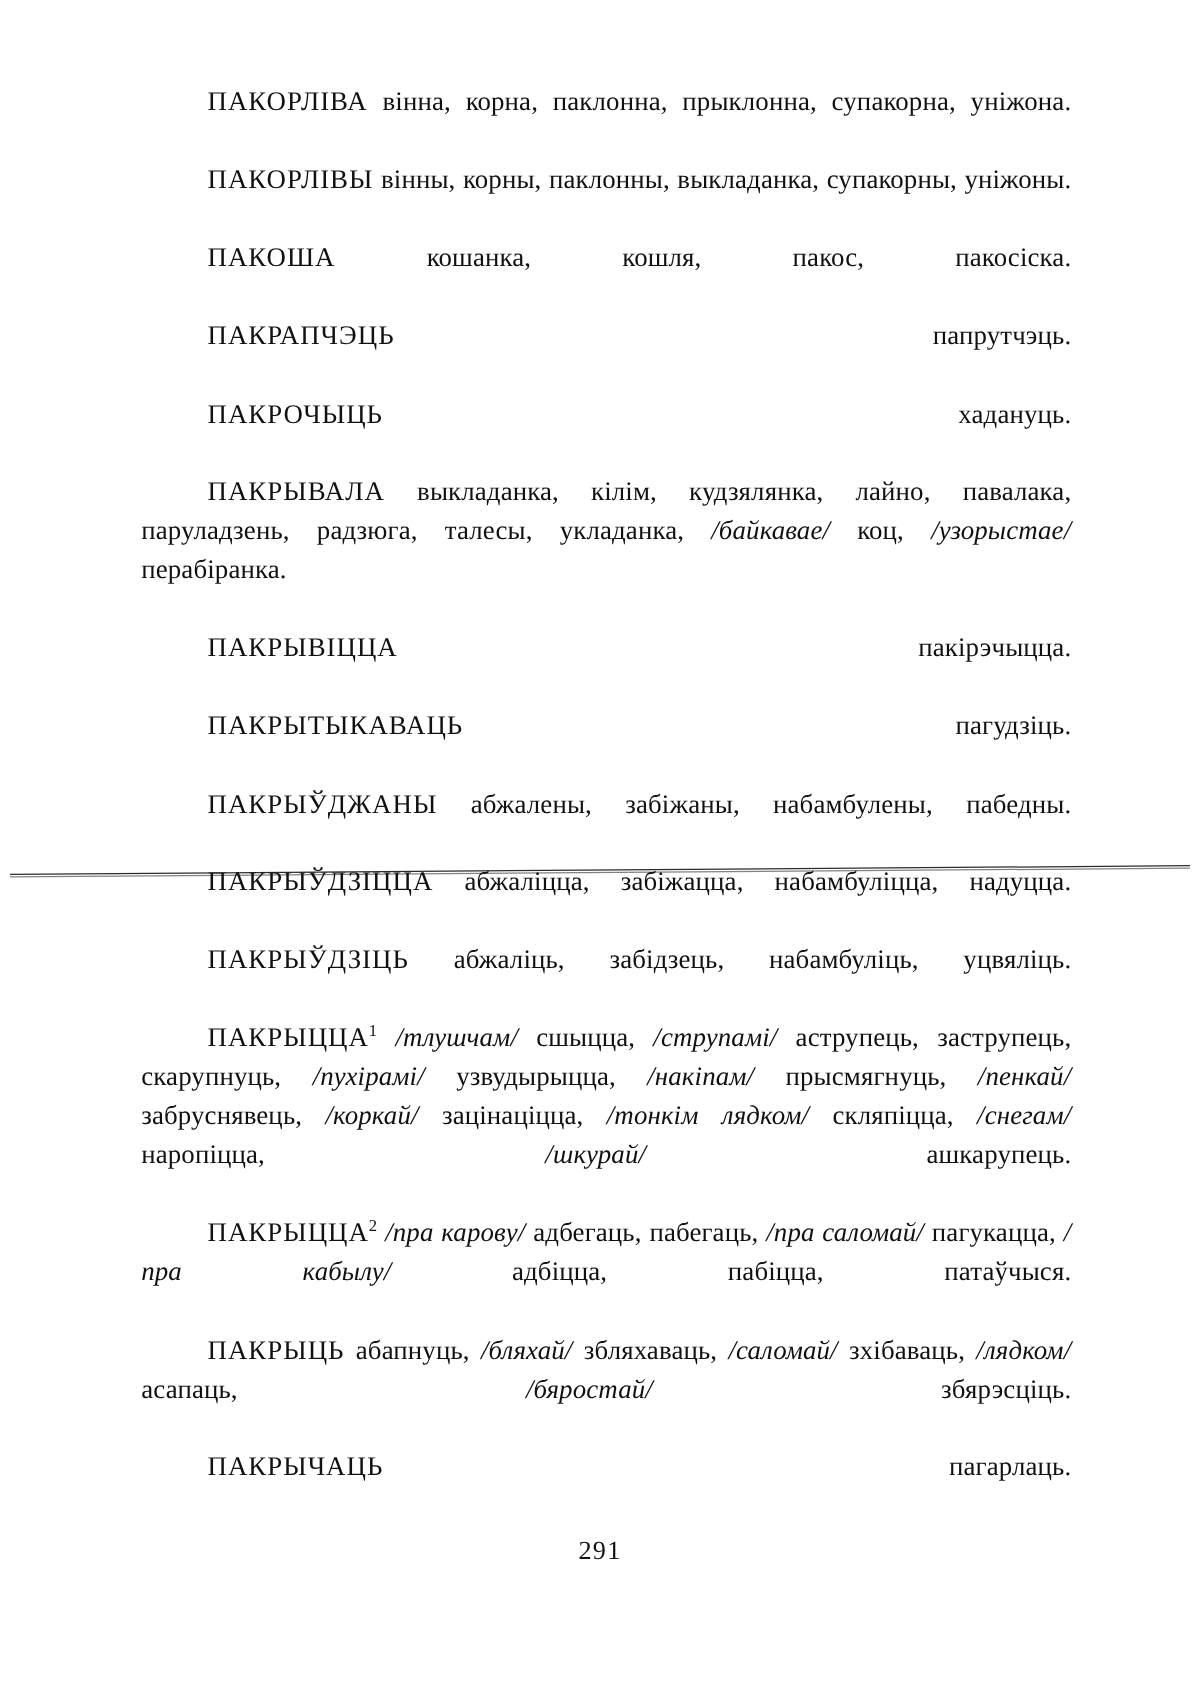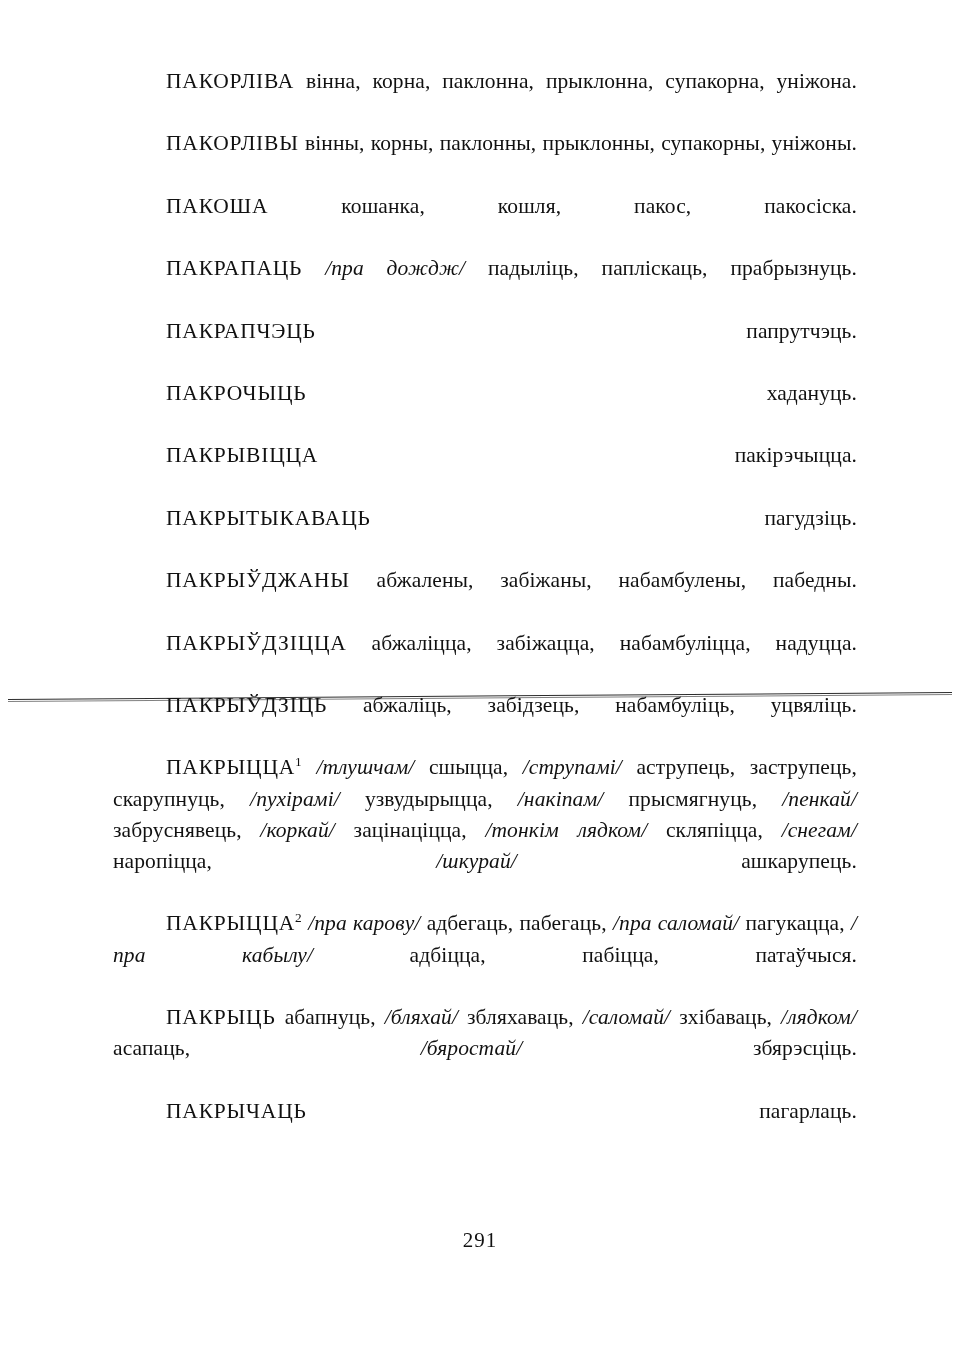--- a/index.html
+++ b/index.html
@@ -104,44 +104,43 @@
   <div class="text-block">
 
     <p class="entry">
       <span class="hw">ПАКОРЛІВА</span>
       <span>вінна, корна, паклонна, прыклонна, супакорна, уніжона.</span>
     </p>
 
 
     <p class="entry">
       <span class="hw">ПАКОРЛІВЫ</span>
-      <span>вінны, корны, паклонны, прыклонны, супакорны, уніжоны.</span>
+      <span>вінны, корны, паклонны, выкладанка, супакорны, уніжоны.</span>
     </p>
 
     <p class="entry">
       <span class="hw">ПАКОША</span>
       <span>кошанка, кошля, пакос, пакосіска.</span>
     </p>
 
-    <p class="entry">
-      <span class="hw">ПАКРАПАЦЬ</span>
-      <span class="it">/пра дождж/</span>
-      <span> падыліць, папліскаць, прабрызнуць.</span>
-    </p>
 
     <p class="entry">
       <span class="hw">ПАКРАПЧЭЦЬ</span>
       <span>папрутчэць.</span>
     </p>
 
     <p class="entry">
       <span class="hw">ПАКРОЧЫЦЬ</span>
       <span>хадануць.</span>
     </p>
 
+    <p class="entry">
+      <span class="hw">ПАКРЫВАЛА</span>
+      <span>выкладанка, кілім, кудзялянка, лайно, павалака, паруладзень, радзюга, талесы, укладанка, </span><span class="it">/байкавае/</span><span> коц, </span><span class="it">/узорыстае/</span><span> перабіранка.</span>
+    </p>
 
     <p class="entry">
       <span class="hw">ПАКРЫВІЦЦА</span>
       <span>пакірэчыцца.</span>
     </p>
 
     <p class="entry">
       <span class="hw">ПАКРЫТЫКАВАЦЬ</span>
       <span>пагудзіць.</span>
     </p>

